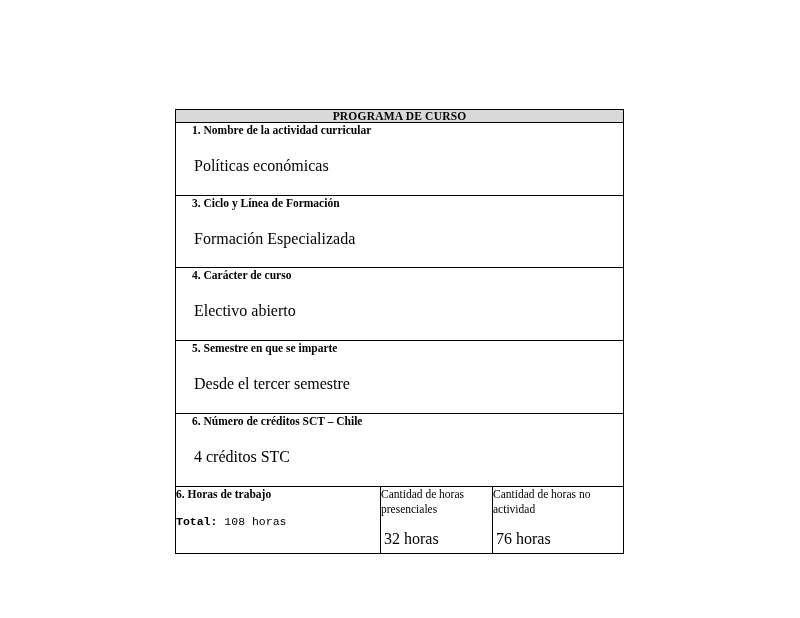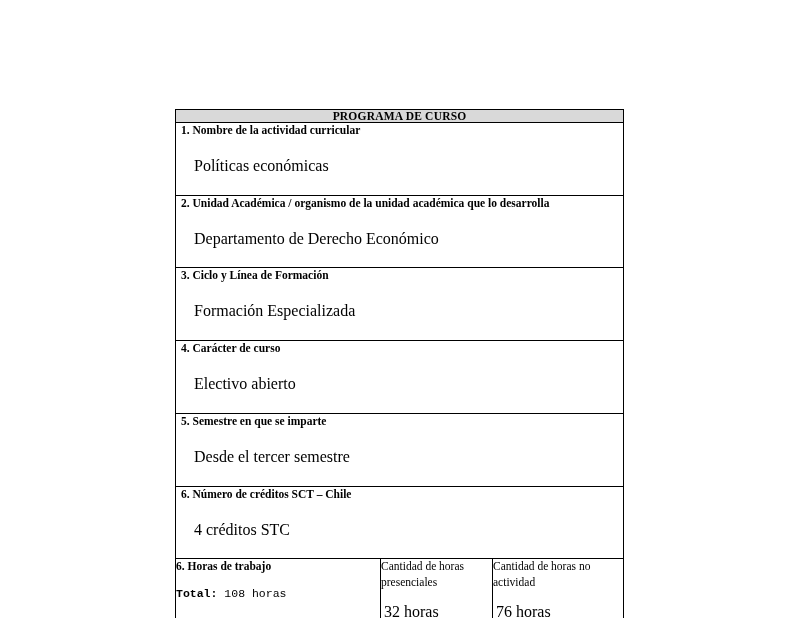--- a/index.html
+++ b/index.html
@@ -41,21 +41,21 @@
     padding: 6px 4px 6px 4px;
     letter-spacing: 0.2px;
   }
   .section-cell {
     padding: 7px 8px 9px 8px;
   }
   .section-head {
     font-weight: bold;
     font-size: 11.5px;
     line-height: 1.3;
-    margin: 0 0 12px 5px;
+    margin: 0 0 12px 16px;
   }
   .section-body {
     font-size: 16px;
     line-height: 1.3;
     margin: 18px;
   }
   .work-head {
     font-weight: bold;
     font-size: 11.5px;
     line-height: 1.3;
@@ -105,26 +105,20 @@
         <td class="title-cell" colspan="3">PROGRAMA DE CURSO</td>
       </tr>
 
       <tr>
         <td class="section-cell" colspan="3">
           <p class="section-head">1. Nombre de la actividad curricular</p>
           <p class="section-body">Políticas económicas</p>
         </td>
       </tr>
 
-      <tr>
-        <td class="section-cell" colspan="3">
-          <p class="section-head">2. Unidad Académica / organismo de la unidad académica que lo desarrolla</p>
-          <p class="section-body">Departamento de Derecho Económico</p>
-        </td>
-      </tr>
 
       <tr>
         <td class="section-cell" colspan="3">
           <p class="section-head">3. Ciclo y Línea de Formación</p>
           <p class="section-body">Formación Especializada</p>
         </td>
       </tr>
 
       <tr>
         <td class="section-cell" colspan="3">

